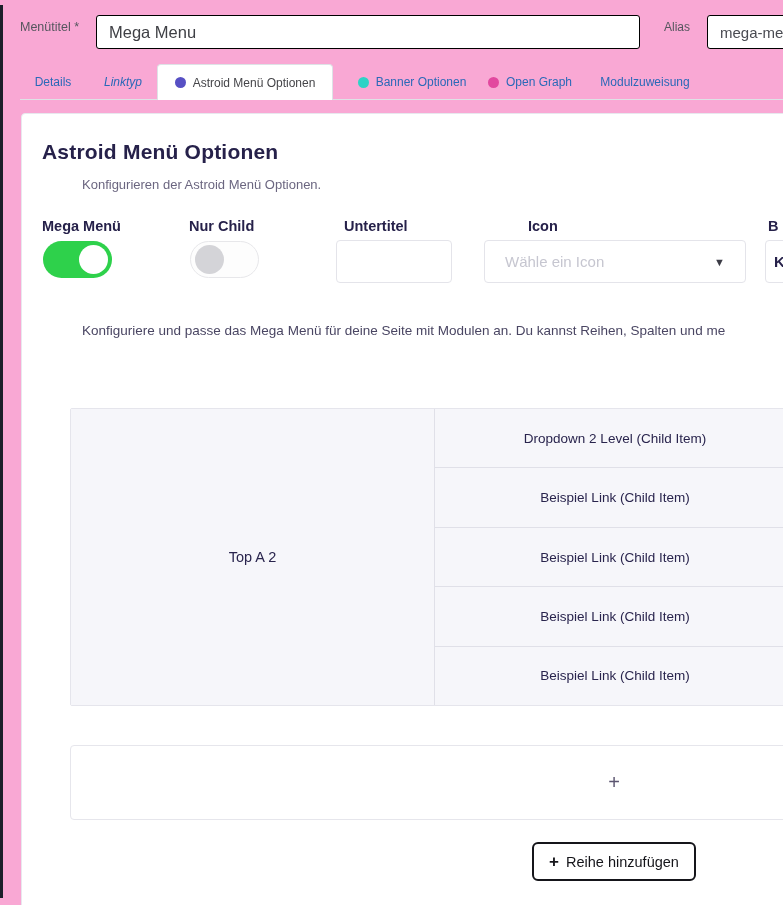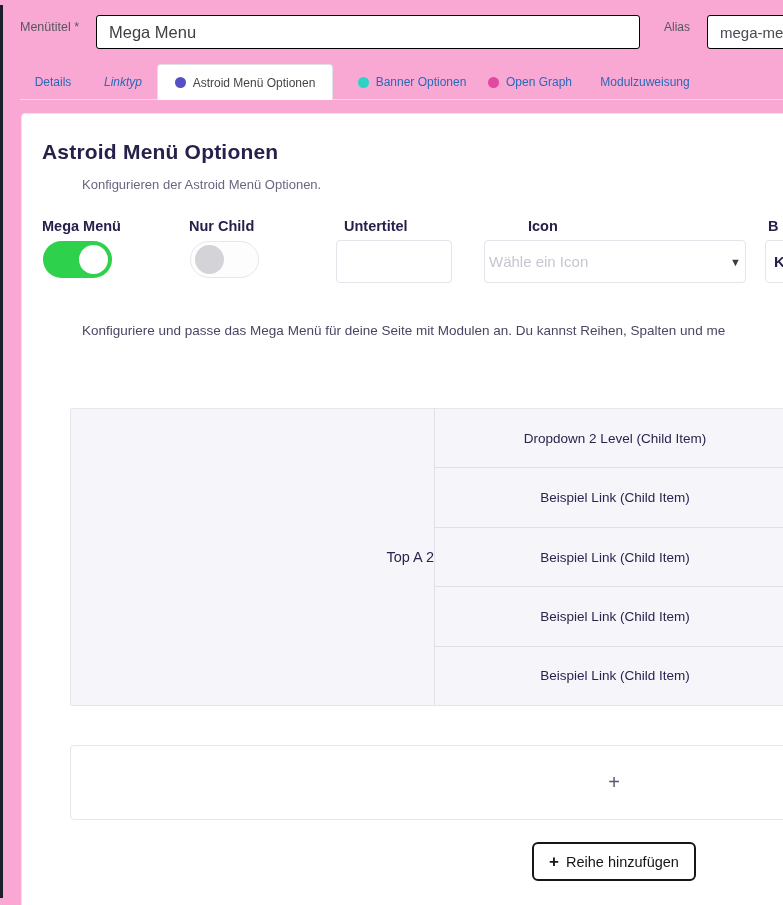--- a/index.html
+++ b/index.html
@@ -158,21 +158,21 @@
   #badge-input { left: 765px; width: 110px; font-weight: bold; padding: 0 8px; }
 
   .select-box {
     position: absolute;
     left: 484px; top: 240px;
     width: 262px; height: 43px;
     background: #fff;
     border: 1px solid #e4e4ea;
     border-radius: 4px;
     display: flex; align-items: center;
-    padding: 0 4px;
+    padding: 0 20px;
     cursor: pointer;
   }
   .select-placeholder {
     flex: 1;
     font-size: 15px;
     color: #c6c6d0;
   }
   .select-caret {
     font-size: 11px;
     color: #3c3c46;
@@ -184,21 +184,21 @@
     left: 70px; top: 408px;
     width: 1088px; height: 298px;
     border: 1px solid #e5e5ec;
     border-radius: 2px;
     display: flex;
   }
   .parent-cell {
     width: 364px;
     background: #f6f6fa;
     border-right: 1px solid #e0e0e8;
-    display: flex; align-items: center; justify-content: flex-end;
+    display: flex; align-items: center; justify-content: center;
     font-size: 14.5px;
     color: #29244d;
     cursor: pointer;
   }
   .child-col {
     width: 360px;
     display: flex; flex-direction: column;
   }
   .child-cell {
     flex: 1;

